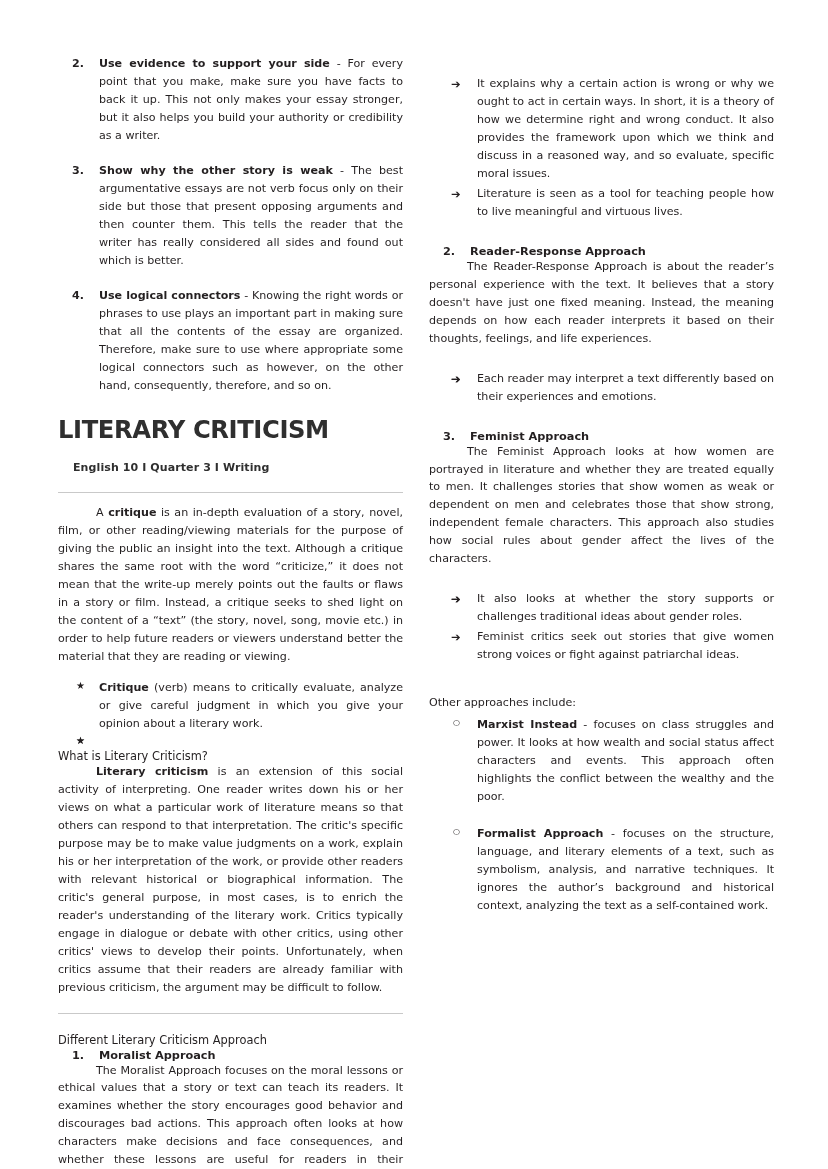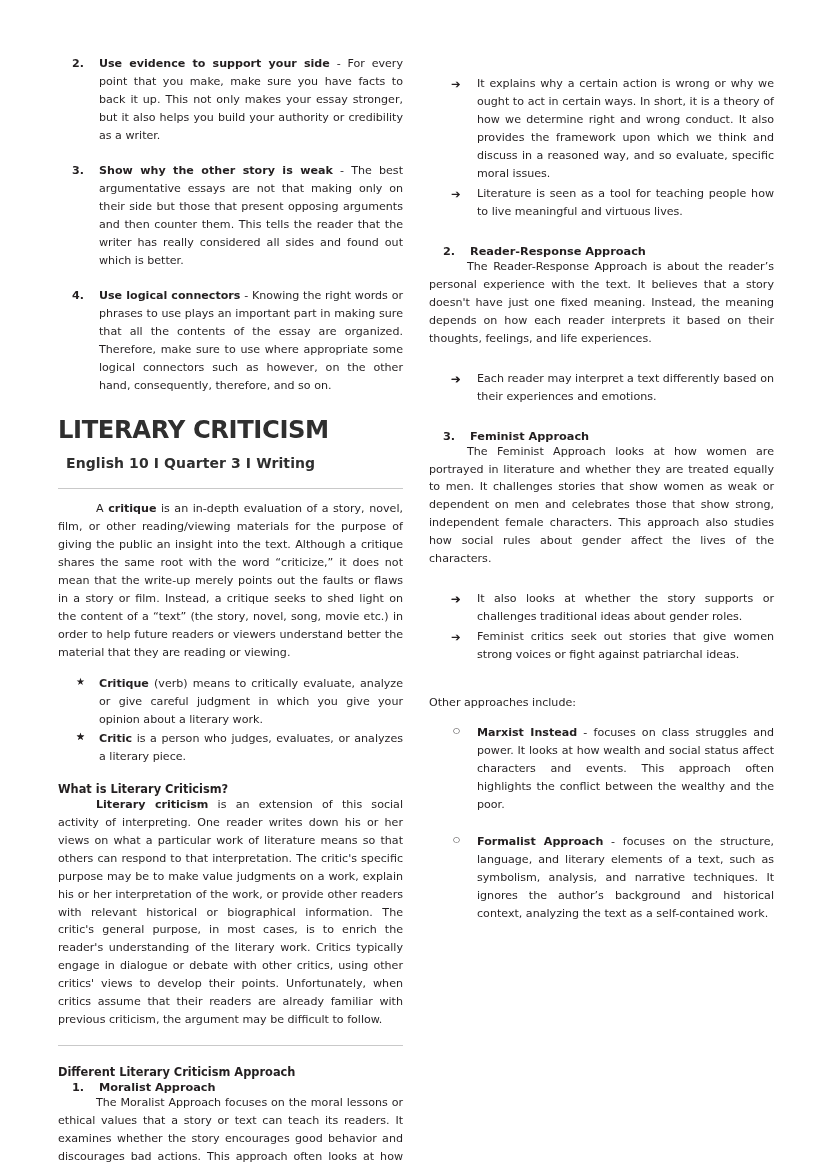--- a/index.html
+++ b/index.html
@@ -71,25 +71,25 @@
     font-size: 25px;
     font-weight: 700;
     letter-spacing: -0.4px;
     margin: 0 0 4px 0;
     color: #2f2f2f;
     transform: scaleX(0.97);
     transform-origin: left center;
     line-height: 1.12;
   }
   .doc-subtitle {
-    font-size: 14px;
+    font-size: 11px;
     font-weight: 700;
     color: #2f2f2f;
     letter-spacing: 0.1px;
-    margin: 8px;
+    margin: 15px;
   }
   hr.rule {
     border: none;
     border-top: 1.3px solid #c9c9c9;
     margin: 13px 0 11px 0;
   }
   hr.rule2 {
     border: none;
     border-top: 1.3px solid #c9c9c9;
     margin: 16px 0 19px 0;
@@ -138,21 +138,21 @@
   ul.circle-list > li .marker {
     position: absolute;
     left: 24px;
     top: 1px;
     font-size: 8px;
     color: #231f20;
   }
 
   h2.sec-head {
     font-size: 11.4px;
-    font-weight: 700;
+    font-weight: 400;
     margin: 16px 0 0 0;
     color: #231f20;
     text-align: left;
   }
   h2.sec-head-tight { margin-top: 0; }
 
   .approach-item { margin-top: 2px; }
   .approach-num {
     position: relative;
     padding-left: 41px;
@@ -163,38 +163,38 @@
     position: absolute;
     left: 14px;
     top: 0;
     font-weight: 700;
   }
   .approach-num .u { text-underline-offset: 2px; }
 
   .spacer-sm { height: 13px; }
   .spacer-md { height: 20px; }
   .spacer-lg { height: 28px; }
-  .lead-in { margin-bottom: 12px; }
+  .lead-in { margin-bottom: 4px; }
 </style>
 </head>
 <body>
 
 <div class="page">
   <div class="columns">
 
     <div class="col col-left">
 
       <ol class="num-list">
         <li>
           <span class="marker">2.</span>
           <p class="txt"><span class="b">Use evidence to support your side</span><span> - For every point that you make, make sure you have facts to back it up. This not only makes your essay stronger, but it also helps you build your authority or credibility as a writer.</span></p>
         </li>
         <li>
           <span class="marker">3.</span>
-          <p class="txt"><span class="b">Show why the other story is weak</span><span> - The best argumentative essays are not that making only on their side but those that present opposing arguments and then counter them. This tells the reader that the writer has really considered all sides and found out which is better.</span></p>
+          <p class="txt"><span class="b">Show why the other story is weak</span><span> - The best argumentative essays are not verb focus only on their side but those that present opposing arguments and then counter them. This tells the reader that the writer has really considered all sides and found out which is better.</span></p>
         </li>
         <li>
           <span class="marker">4.</span>
           <p class="txt"><span class="b">Use logical connectors</span><span> - Knowing the right words or phrases to use plays an important part in making sure that all the contents of the essay are organized. Therefore, make sure to use where appropriate some logical connectors such as however, on the other hand, consequently, therefore, and so on.</span></p>
         </li>
       </ol>
 
       <div class="title-block">
         <h1 class="doc-title">LITERARY CRITICISM</h1>
         <p class="doc-subtitle">English 10  I  Quarter 3  I  Writing</p>
@@ -209,21 +209,20 @@
       <ul class="star-list">
         <li>
           <span class="marker">★</span>
           <p class="txt"><span class="b">Critique</span><span> (verb) means to critically evaluate, analyze or give careful judgment in which you give your opinion about a literary work.</span></p>
         </li>
         <li>
           <span class="marker">★</span>
         </li>
         <li>
           <span class="marker">★</span>
-          <p class="txt"><span class="b">Critic</span><span> is a person who judges, evaluates, or analyzes a literary piece.</span></p>
         </li>
       </ul>
 
       <h2 class="sec-head">What is Literary Criticism?</h2>
 
       <p class="indent-para"><span class="b">Literary criticism</span><span> is an extension of this social activity of interpreting. One reader writes down his or her views on what a particular work of literature means so that others can respond to that interpretation. The critic's specific purpose may be to make value judgments on a work, explain his or her interpretation of the work, or provide other readers with relevant historical or biographical information. The critic's general purpose, in most cases, is to enrich the reader's understanding of the literary work. Critics typically engage in dialogue or debate with other critics, using other critics' views to develop their points. Unfortunately, when critics assume that their readers are already familiar with previous criticism, the argument may be difficult to follow.</span></p>
 
       <hr class="rule2">
 
       <h2 class="sec-head sec-head-tight">Different Literary Criticism Approach</h2>

